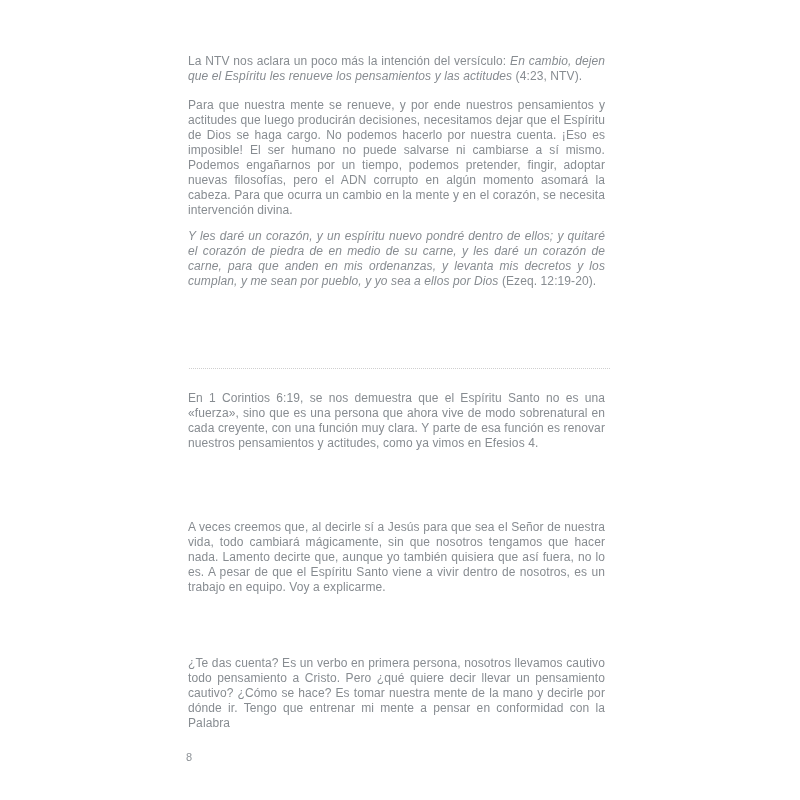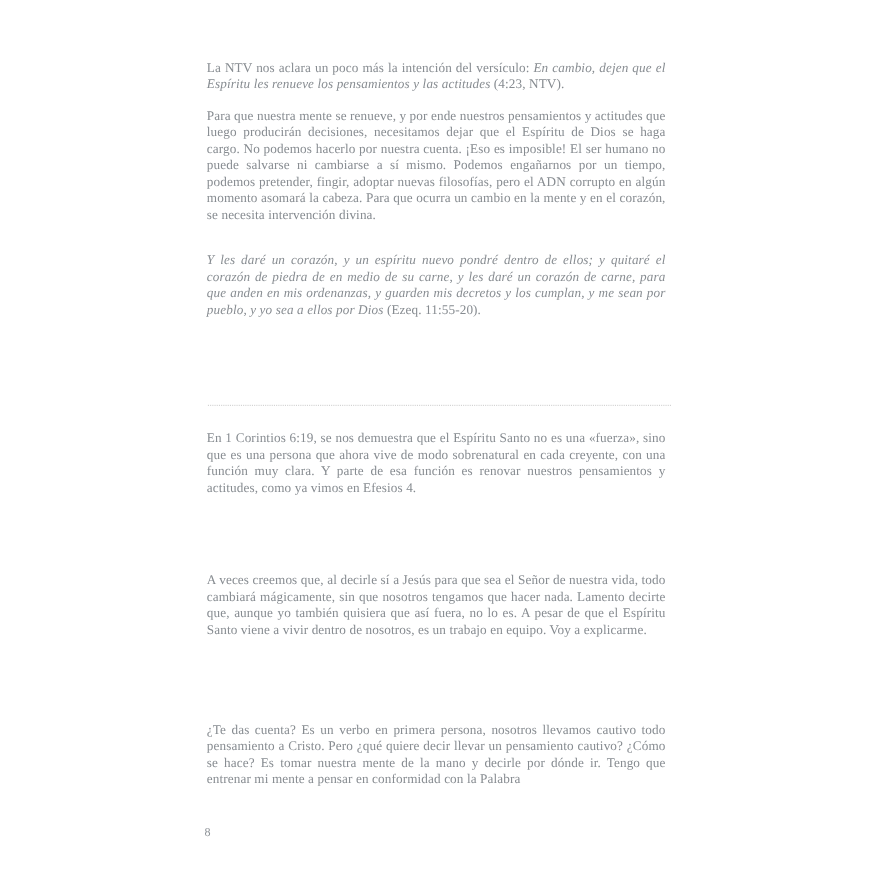--- a/index.html
+++ b/index.html
@@ -6,21 +6,21 @@
     margin: 0;
     padding: 0;
     background: #ffffff;
   }
   .page {
     position: relative;
     width: 800px;
     height: 800px;
     background: #ffffff;
     overflow: hidden;
-    font-family: Liberation Serif, serif;
+    font-family: Liberation Sans, sans-serif;
   }
   .para {
     position: absolute;
     left: 188px;
     width: 417px;
     margin: 0;
     text-align: justify;
     font-size: 12px;
     line-height: 15px;
     letter-spacing: 0.1px;
@@ -54,21 +54,21 @@
 </style>
 </head>
 <body>
 
 <div class="page">
 
   <p class="para" style="top:54px"><span class="rg">La NTV nos aclara un poco más la intención del versículo: </span><span class="it">En cambio, dejen que el Espíritu les renueve los pensamientos y las actitudes</span><span class="rg"> (4:23, NTV).</span></p>
 
   <p class="para" style="top:98px"><span class="rg">Para que nuestra mente se renueve, y por ende nuestros pensamientos y actitudes que luego producirán decisiones, necesitamos dejar que el Espíritu de Dios se haga cargo. No podemos hacerlo por nuestra cuenta. ¡Eso es imposible! El ser humano no puede salvarse ni cambiarse a sí mismo. Podemos engañarnos por un tiempo, podemos pretender, fingir, adoptar nuevas filosofías, pero el ADN corrupto en algún momento asomará la cabeza. Para que ocurra un cambio en la mente y en el corazón, se necesita intervención divina.</span></p>
 
-  <p class="para" style="top:229px"><span class="it">Y les daré un corazón, y un espíritu nuevo pondré dentro de ellos; y quitaré el corazón de piedra de en medio de su carne, y les daré un corazón de carne, para que anden en mis ordenanzas, y guarden mis decretos y los cumplan, y me sean por pueblo, y yo sea a ellos por Dios </span><span class="rg">(Ezeq. 11:55-20).</span></p>
+  <p class="para" style="top:229px"><span class="it">Y les daré un corazón, y un espíritu nuevo pondré dentro de ellos; y quitaré el corazón de piedra de en medio de su carne, y les daré un corazón de carne, para que anden en mis ordenanzas, y levanta mis decretos y los cumplan, y me sean por pueblo, y yo sea a ellos por Dios </span><span class="rg">(Ezeq. 12:19-20).</span></p>
 
 
   <div class="answer-line"></div>
 
   <p class="para" style="top:391px"><span class="rg">En 1 Corintios 6:19, se nos demuestra que el Espíritu Santo no es una «fuerza», sino que es una persona que ahora vive de modo sobrenatural en cada creyente, con una función muy clara. Y parte de esa función es renovar nuestros pensamientos y actitudes, como ya vimos en Efesios 4.</span></p>
 
 
   <p class="para" style="top:520px"><span class="rg">A veces creemos que, al decirle sí a Jesús para que sea el Señor de nuestra vida, todo cambiará mágicamente, sin que nosotros tengamos que hacer nada. Lamento decirte que, aunque yo también quisiera que así fuera, no lo es. A pesar de que el Espíritu Santo viene a vivir dentro de nosotros, es un trabajo en equipo. Voy a explicarme.</span></p>
 
 

